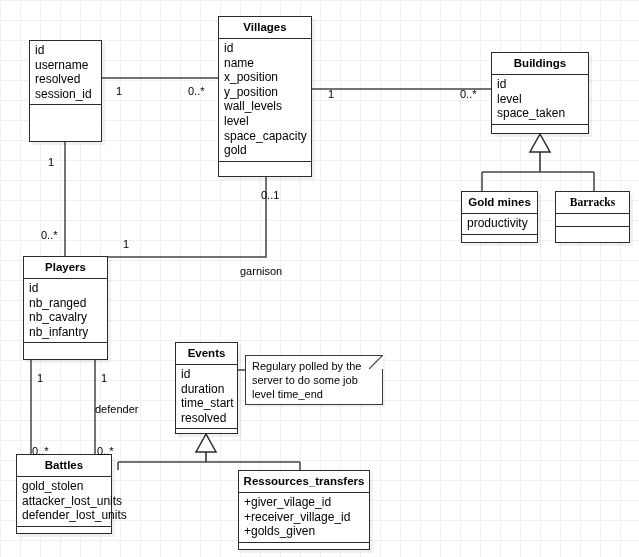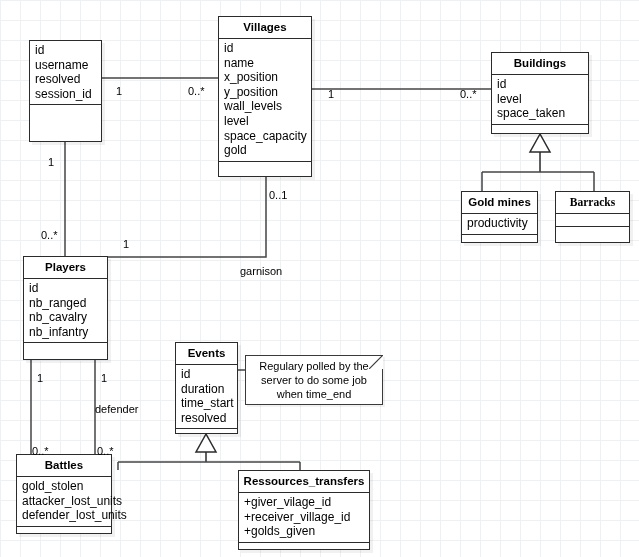--- a/index.html
+++ b/index.html
@@ -68,21 +68,20 @@
     background: #ffffff;
     border: 1.4px solid #3a3a3a;
     box-shadow: 2px 2px 0 rgba(0,0,0,0.05);
     padding: 4px 6px;
   }
   .uml-note .note-line {
     font-size: 11px;
     line-height: 13.8px;
     color: #000000;
     white-space: nowrap;
-    text-align: center;
   }
   .note-fold-line {
     position: absolute;
     right: -1px;
     top: -1px;
     width: 15px;
     height: 15px;
     overflow: hidden;
   }
   .edge-label {
@@ -204,35 +203,35 @@
         <div class="uml-attrs">
           <div class="uml-attr">+giver_vilage_id</div>
           <div class="uml-attr">+receiver_village_id</div>
           <div class="uml-attr">+golds_given</div>
         </div>
         <div class="uml-methods"></div>
       </div>
       <div class="uml-note" style="left: 245px; top: 355px; width: 138px; height: 50px;">
         <div class="note-line">Regulary polled by the</div>
         <div class="note-line">server to do some job</div>
-        <div class="note-line">when time_end</div>
+        <div class="note-line">level time_end</div>
         <div class="note-fold-line" style="transform: scaleX(-1);"><svg width="14" height="14" viewBox="0 0 14 14">
             <polygon points="0,0 14,14 0,14" fill="#ffffff"></polygon>
             <path d="M 0 0 L 14 14" stroke="#3a3a3a" stroke-width="1.2" fill="none"></path>
           </svg></div>
       </div>
     </div>
   <div id="labels">
       <div class="edge-label" style="left: 116px; top: 85px;">1</div>
       <div class="edge-label" style="left: 188px; top: 85px;">0..*</div>
       <div class="edge-label" style="left: 328px; top: 88px;">1</div>
       <div class="edge-label" style="left: 460px; top: 88px;">0..*</div>
       <div class="edge-label" style="left: 48px; top: 156px;">1</div>
       <div class="edge-label" style="left: 41px; top: 229px;">0..*</div>
-      <div class="edge-label" style="left: 258px; top: 189px; padding-left: 11px;">0..1</div>
+      <div class="edge-label" style="left: 250px; top: 189px; padding-left: 11px;">0..1</div>
       <div class="edge-label" style="left: 123px; top: 238px;">1</div>
       <div class="edge-label" style="left: 240px; top: 265px;">garnison</div>
       <div class="edge-label" style="left: 37px; top: 372px;">1</div>
       <div class="edge-label" style="left: 101px; top: 372px;">1</div>
       <div class="edge-label" style="left: 95px; top: 403px;">defender</div>
       <div class="edge-label" style="left: 32px; top: 445px;">0..*</div>
       <div class="edge-label" style="left: 97px; top: 445px;">0..*</div>
     </div>
 
 </div>

